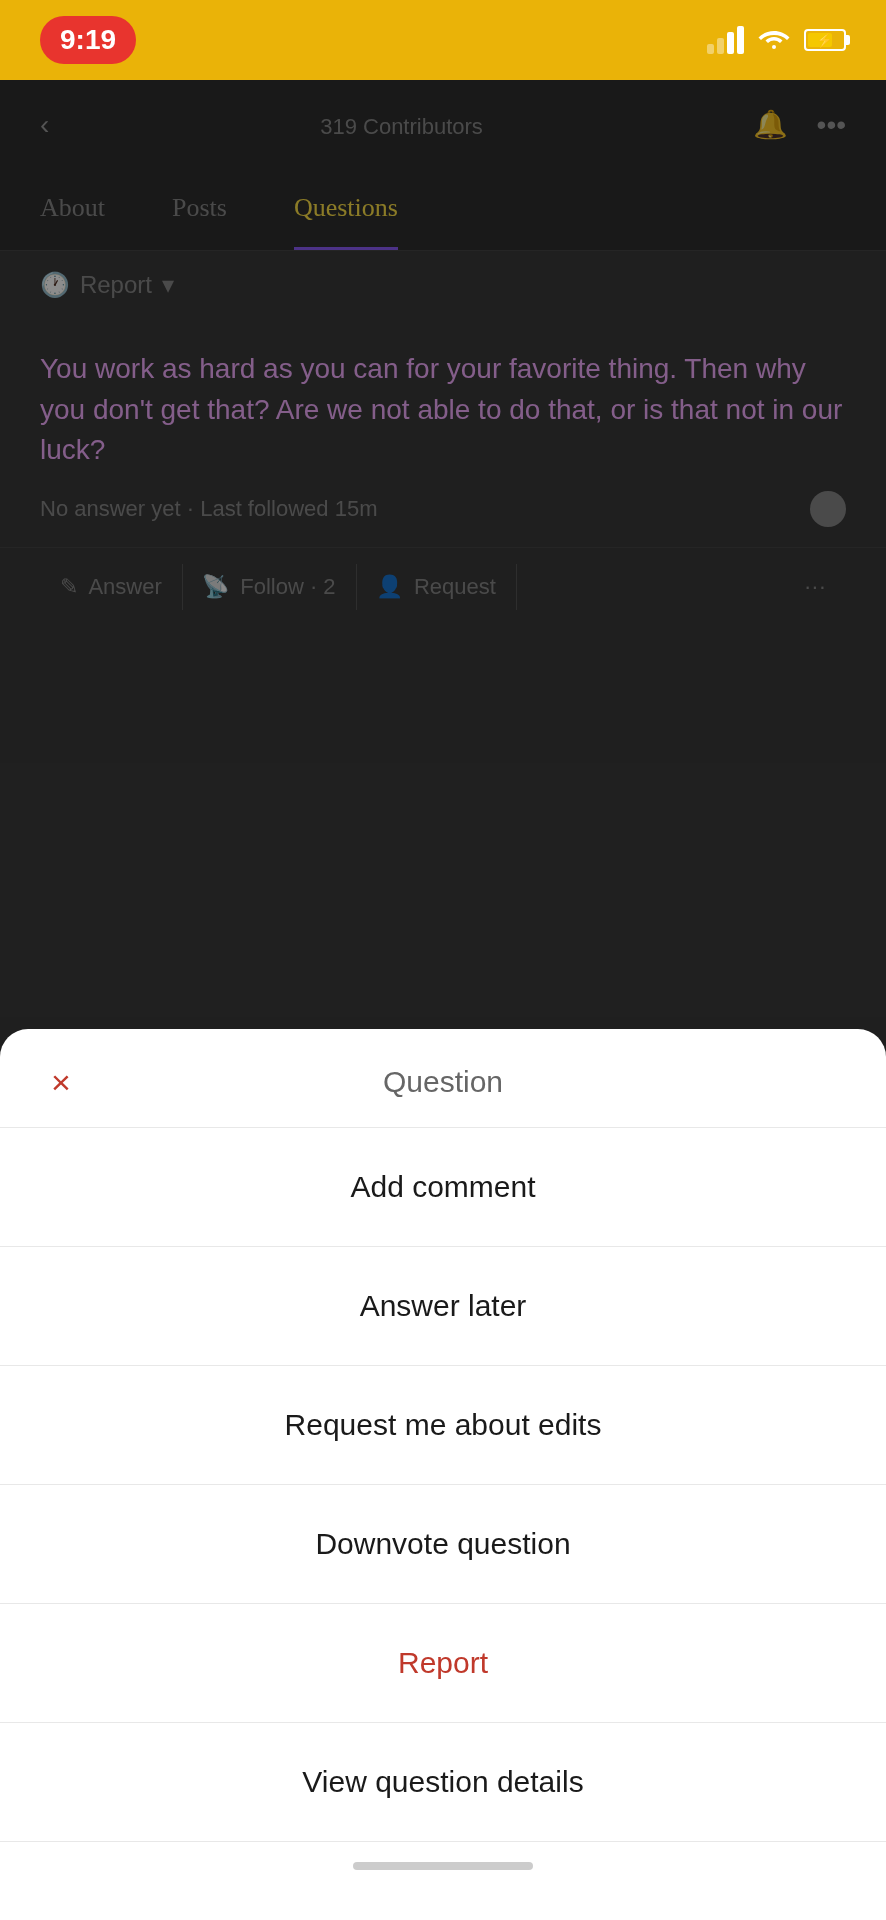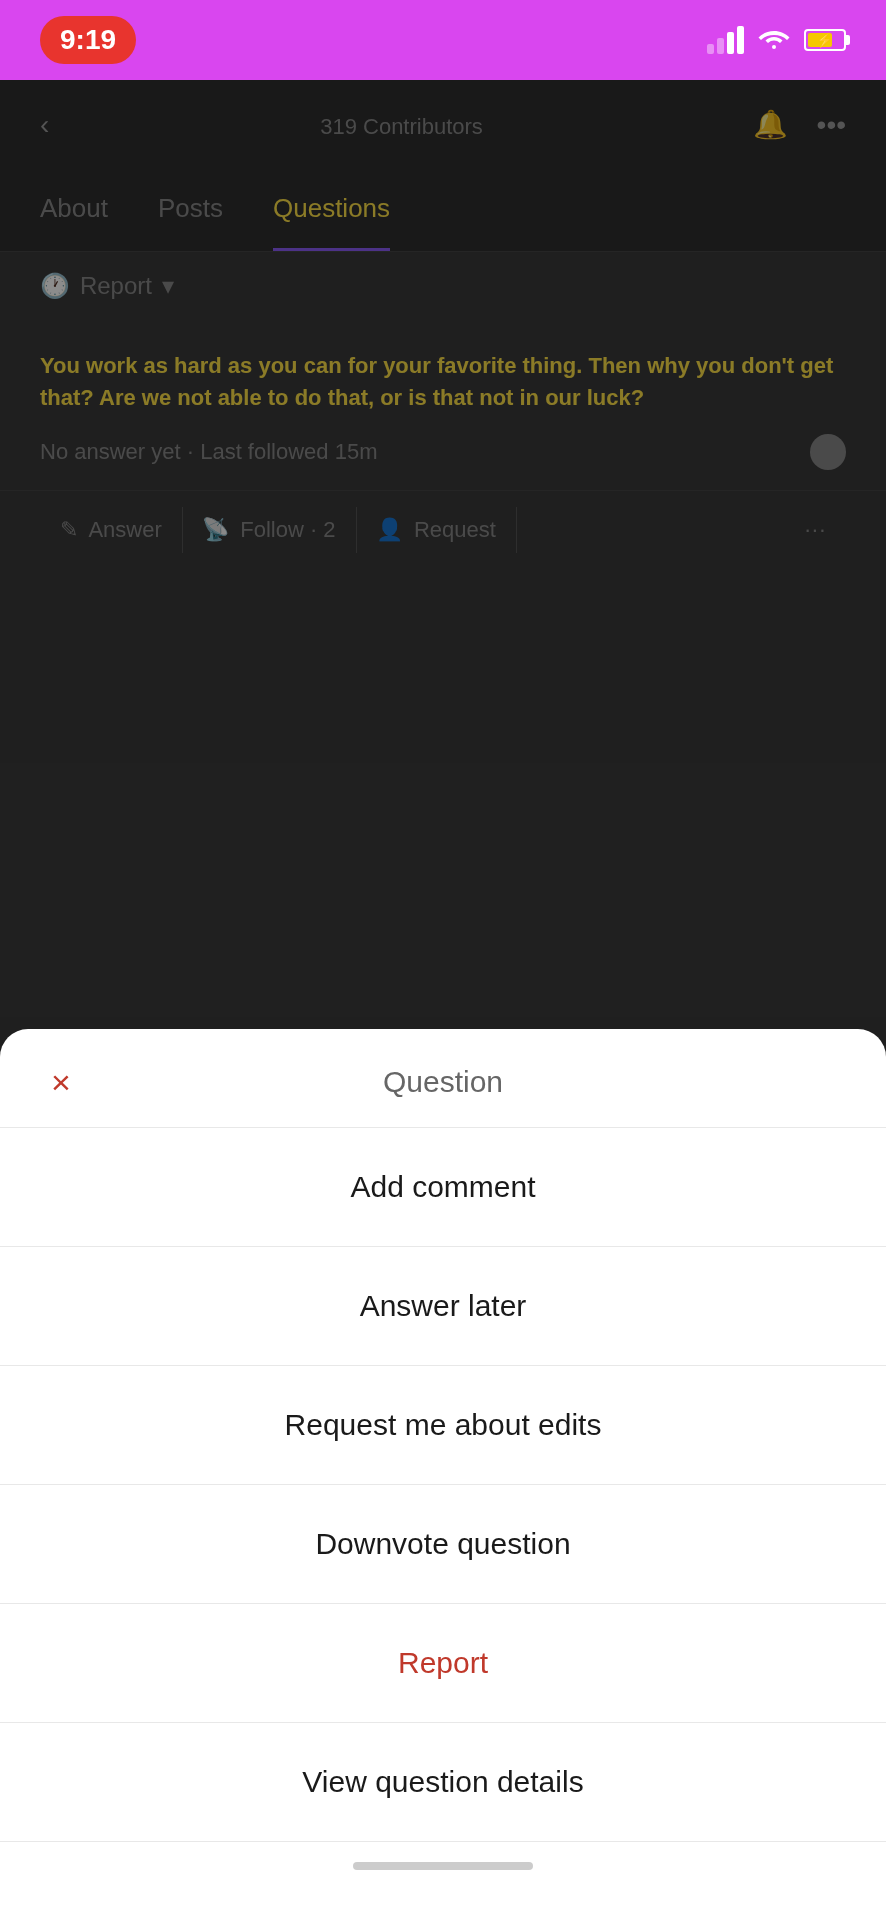--- a/index.html
+++ b/index.html
@@ -14,21 +14,21 @@
       position: relative;
     }
 
     
     .status-bar {
       position: absolute;
       top: 0;
       left: 0;
       width: 886px;
       height: 80px;
-      background: #d946ef;
+      background: #eab308;
       display: flex;
       align-items: center;
       justify-content: space-between;
       padding: 0 40px;
       z-index: 100;
     }
 
     .status-time {
       background: #e8342e;
       color: #fff;
@@ -149,21 +149,22 @@
     .bg-back-icon {
       color: #999;
       font-size: 28px;
     }
 
     .bg-tabs {
       background: #2e2e2e;
       display: flex;
       padding: 0 40px;
       border-bottom: 1px solid #444;
-      gap: 50px;
+      gap: 67px;
+      font-family: Liberation Serif, serif;
     }
 
     .bg-tab {
       color: #888;
       font-size: 26px;
       padding: 24px 0;
     }
 
     .bg-tab.active {
       color: #fde047;
@@ -174,23 +175,23 @@
       display: flex;
       align-items: center;
       gap: 10px;
       padding: 20px 40px;
       background: #3a3a3a;
       color: #888;
       font-size: 24px;
     }
 
     .bg-question-text {
-      color: #fde047;
-      font-size: 22px;
-      font-weight: 700;
+      color: #f0abfc;
+      font-size: 28px;
+      font-weight: 400;
       line-height: 1.45;
       padding: 30px 40px 20px;
     }
 
     .bg-question-meta {
       color: #888;
       font-size: 22px;
       padding: 0 40px 20px;
       display: flex;
       align-items: center;

